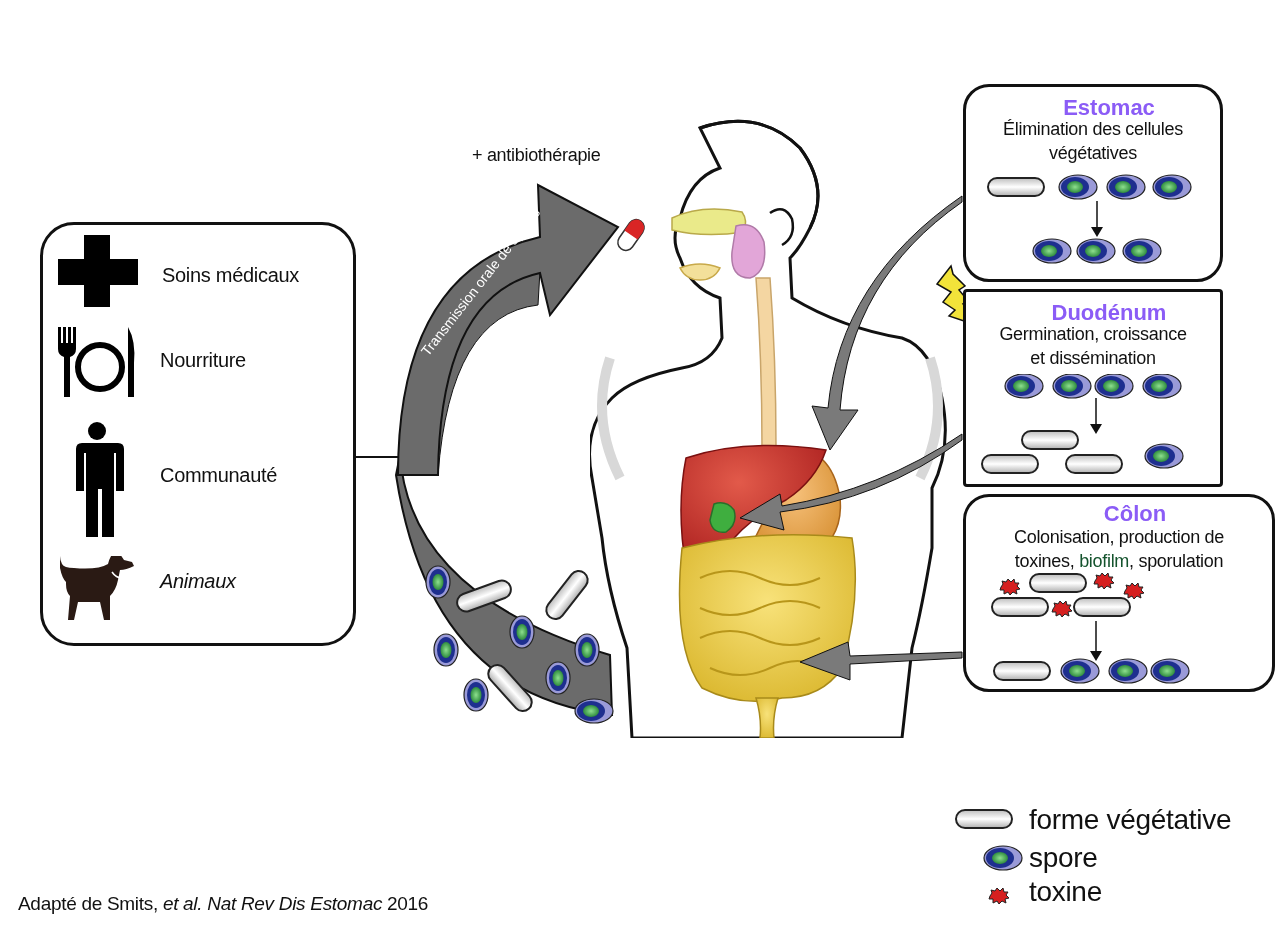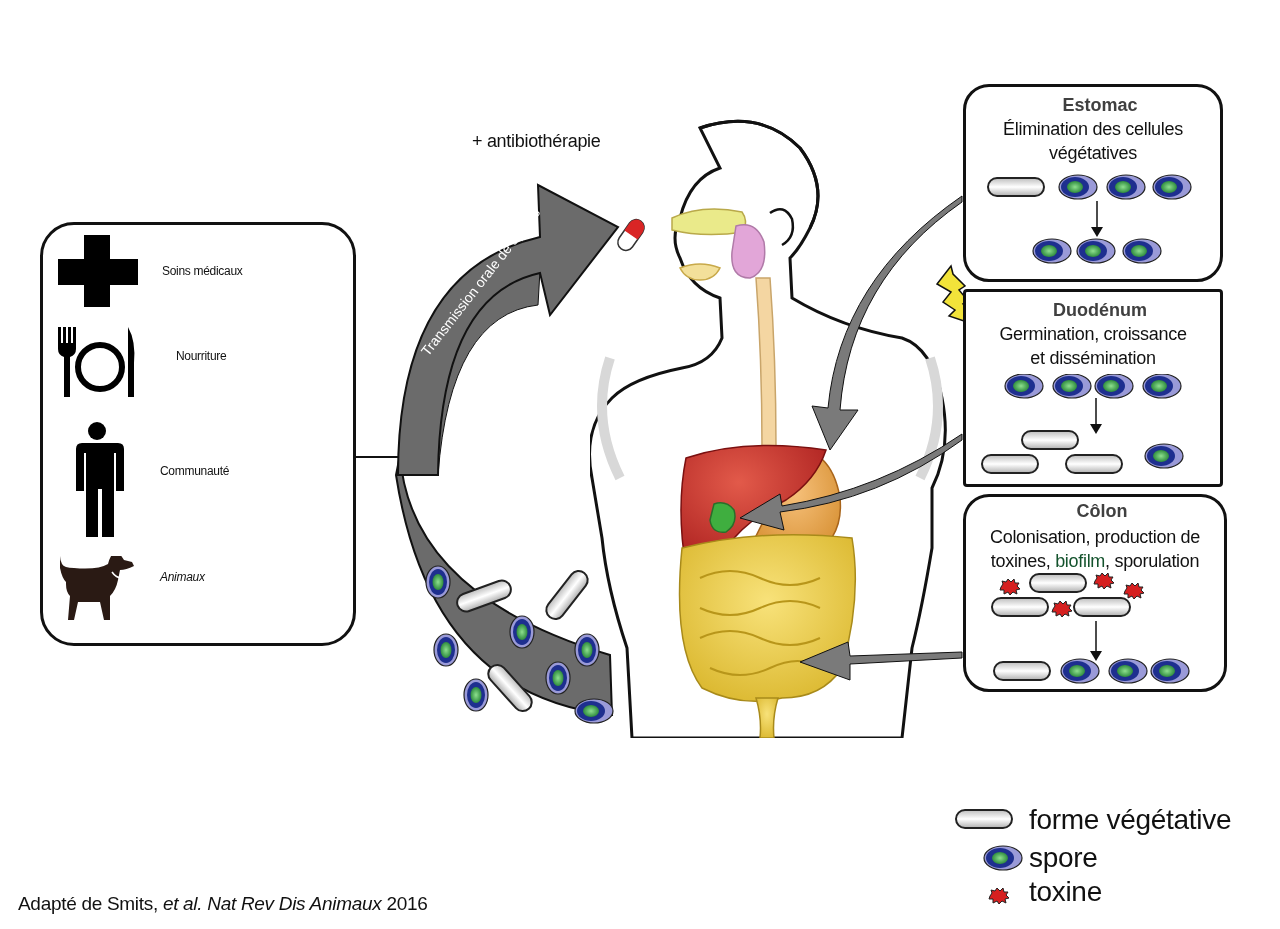--- a/index.html
+++ b/index.html
@@ -1,27 +1,27 @@
 <!DOCTYPE html>
 <html><head>
 <meta charset="utf-8">
 <style>
   html, body { margin:0; padding:0; background:#ffffff; }
   body { width:1280px; height:929px; position:relative; overflow:hidden;
          font-family:"Liberation Sans", "DejaVu Sans", sans-serif; color:#111; }
   .abs { position:absolute; }
   .box { position:absolute; border:3px solid #111; border-radius:34px; background:#fff; box-sizing:border-box; }
-  .src-label { position:absolute; font-size:12px; letter-spacing:-0.3px; }
-  .stage-title { position:absolute; left:7px; width:100%; text-align:center; color:#404040; font-weight:bold; font-size:18px; }
+  .src-label { position:absolute; font-size:20px; letter-spacing:-0.3px; }
+  .stage-title { position:absolute; left:16px; width:100%; text-align:center; color:#8b5cf6; font-weight:bold; font-size:22px; }
   .stage-desc { position:absolute; left:0; width:100%; text-align:center; font-size:18px; line-height:24px; letter-spacing:-0.3px; }
   .hl { color:#14532d; }
   .legend-label { position:absolute; font-size:28px; letter-spacing:-0.3px; }
   .citation { position:absolute; left:18px; top:893px; font-size:19px; letter-spacing:-0.3px; }
   .citation i { font-style:italic; }
-  .antibio { position:absolute; left:472px; top:131px; font-size:18px; letter-spacing:-0.3px; }
+  .antibio { position:absolute; left:472px; top:145px; font-size:18px; letter-spacing:-0.3px; }
   svg text { font-family:"Liberation Sans", "DejaVu Sans", sans-serif; }
 </style>
 </head>
 <body>
 
 <svg width="0" height="0" style="position:absolute">
   <defs>
     <linearGradient id="vegGrad" x1="0" y1="0" x2="0" y2="1">
       <stop offset="0" stop-color="#bdbdbd"></stop>
       <stop offset="0.5" stop-color="#ffffff"></stop>
@@ -76,21 +76,21 @@
 
 <svg class="abs" style="left:56px; top:327px;" width="84" height="72" viewBox="0 0 84 72">
   <rect x="2" y="0" width="3" height="18" fill="#000"></rect>
     <rect x="7" y="0" width="3" height="18" fill="#000"></rect>
   <rect x="12" y="0" width="3" height="18" fill="#000"></rect>
     <rect x="17" y="0" width="3" height="18" fill="#000"></rect>
   <path d="M2 16 h18 v6 q0 6 -6 8 v40 h-6 v-40 q-6 -2 -6 -8z" fill="#000"></path>
   <ellipse cx="44" cy="40" rx="22" ry="22" fill="none" stroke="#000" stroke-width="6"></ellipse>
   <path d="M72 0 q8 14 6 36 v34 h-6 z" fill="#000"></path>
 </svg>
-<span class="src-label" style="left:160px; top:349px;margin-left:16px;">Nourriture</span>
+<span class="src-label" style="left:160px; top:349px;">Nourriture</span>
 
 <svg class="abs" style="left:68px; top:421px;" width="58" height="118" viewBox="0 0 58 118">
   <circle cx="29" cy="10" r="9" fill="#000"></circle>
   <path d="M8 22 h42 q6 0 6 6 v42 h-8 v-38 h-2 v84 h-12 v-48 h-4 v48 h-12 v-84 h-2 v38 h-8 v-42 q0 -6 6 -6z" fill="#000"></path>
 </svg>
 <span class="src-label" style="left:160px; top:464px;">Communauté</span>
 
 <svg class="abs" style="left:58px; top:556px;" width="80" height="68" viewBox="0 0 80 68">
   <path d="M2 12 q2 10 6 14 l0 2 q0 8 4 12 l-2 24 h6 l4 -18 h22 l4 18 h6 l0 -24 q6 -6 8 -16 l2 -10 q6 0 14 -4 l-2 -4 l-8 -2 l-4 -6 l-4 2 l-2 -4 q-4 4 -6 12 q-10 6 -34 4 q-10 0 -12 -4 q-2 -4 -2 -8z" fill="#2a1a14"></path>
   <path d="M54 16 q4 6 10 6" stroke="#fff" stroke-width="1.5" fill="none"></path>
@@ -196,21 +196,21 @@
     <use href="#spore" x="194" y="12"></use>
     <line x1="130" y1="24" x2="130" y2="52" stroke="#111" stroke-width="1.5"></line>
     <polygon points="124,50 136,50 130,60" fill="#111"></polygon>
     <use href="#veg" x="84" y="66"></use>
     <use href="#veg" x="44" y="90"></use>
     <use href="#veg" x="128" y="90"></use>
     <use href="#spore" x="196" y="82"></use>
   </svg>
 </div>
 
-<div class="box" style="left:963px; top:494px; width:264px; height:198px; border-radius:26px;">
+<div class="box" style="left:963px; top:494px; width:312px; height:198px; border-radius:26px;">
   <div class="stage-title" style="top:4px;">Côlon</div>
   <div class="stage-desc" style="top:28px;">Colonisation, production de</div>
   <div class="stage-desc" style="top:52px;"><span>toxines, </span><span class="hl">biofilm</span><span>, sporulation</span></div>
   <svg class="abs" style="left:0; top:76px;" width="254" height="118" viewBox="0 0 254 118">
     <use href="#toxin" x="44" y="14"></use>
     <use href="#veg" x="92" y="10"></use>
     <use href="#toxin" x="138" y="8"></use>
     <use href="#toxin" x="168" y="18"></use>
     <use href="#veg" x="54" y="34"></use>
     <use href="#toxin" x="96" y="36"></use>
@@ -232,13 +232,13 @@
   <svg class="abs" style="left:34px; top:44px;" width="44" height="28" viewBox="-22 -14 44 28">
       <use href="#spore"></use>
     </svg>
   <span class="legend-label" style="left:84px; top:42px;">spore</span>
   <svg class="abs" style="left:42px; top:86px;" width="24" height="20" viewBox="-12 -10 24 20">
       <use href="#toxin"></use>
     </svg>
   <span class="legend-label" style="left:84px; top:76px;">toxine</span>
 </div>
 
-<div class="citation"><span>Adapté de Smits, </span><i>et al. Nat Rev Dis Animaux</i><span> 2016</span></div>
+<div class="citation"><span>Adapté de Smits, </span><i>et al. Nat Rev Dis Estomac</i><span> 2016</span></div>
 
 </body></html>

